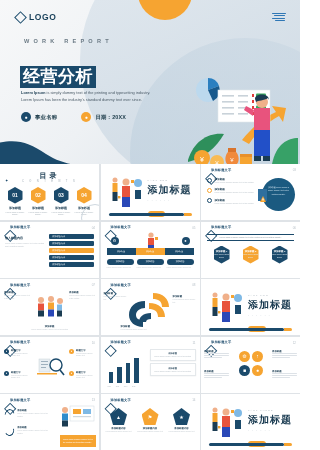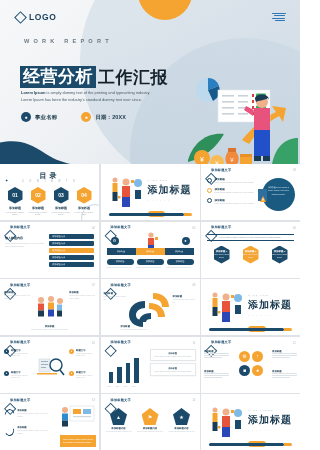--- a/index.html
+++ b/index.html
@@ -194,21 +194,20 @@
 
     <div class="logo-row">
       <div class="logo-diamond"></div>
       <div class="logo-text">LOGO</div>
     </div>
 
     <div class="eyebrow">WORK REPORT</div>
 
     <div class="title-row">
       <span class="title-hl">经营分析</span>
-      <span class="title-plain">工作汇报</span>
     </div>
 
     <div class="lorem">
       <p><b>Lorem Ipsum</b><span> is simply dummy text of the printing and typesetting industry.</span></p>
       <p><span>Lorem Ipsum has been the industry's standard dummy text ever since.</span></p>
     </div>
 
     <div class="meta-row">
       <div class="meta">
         <div class="meta-dot blue">●</div>

